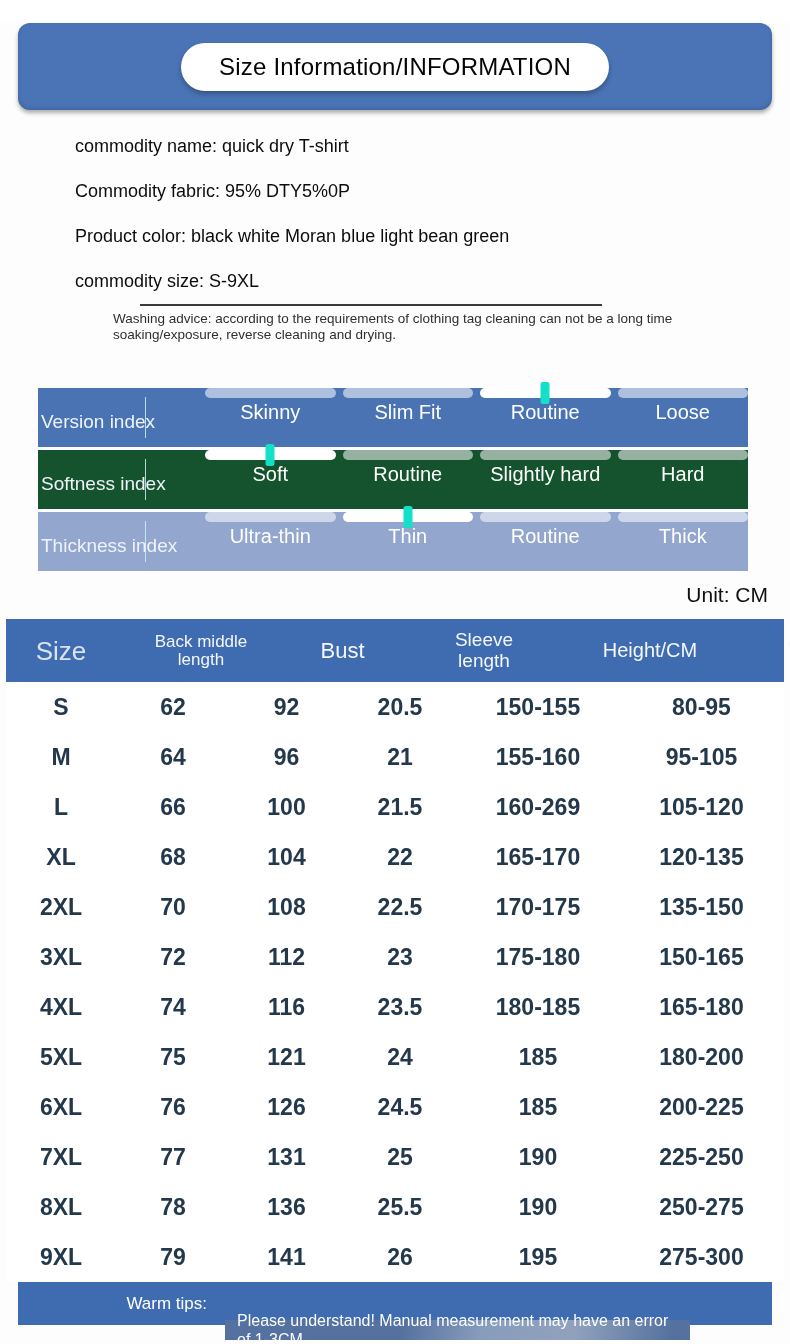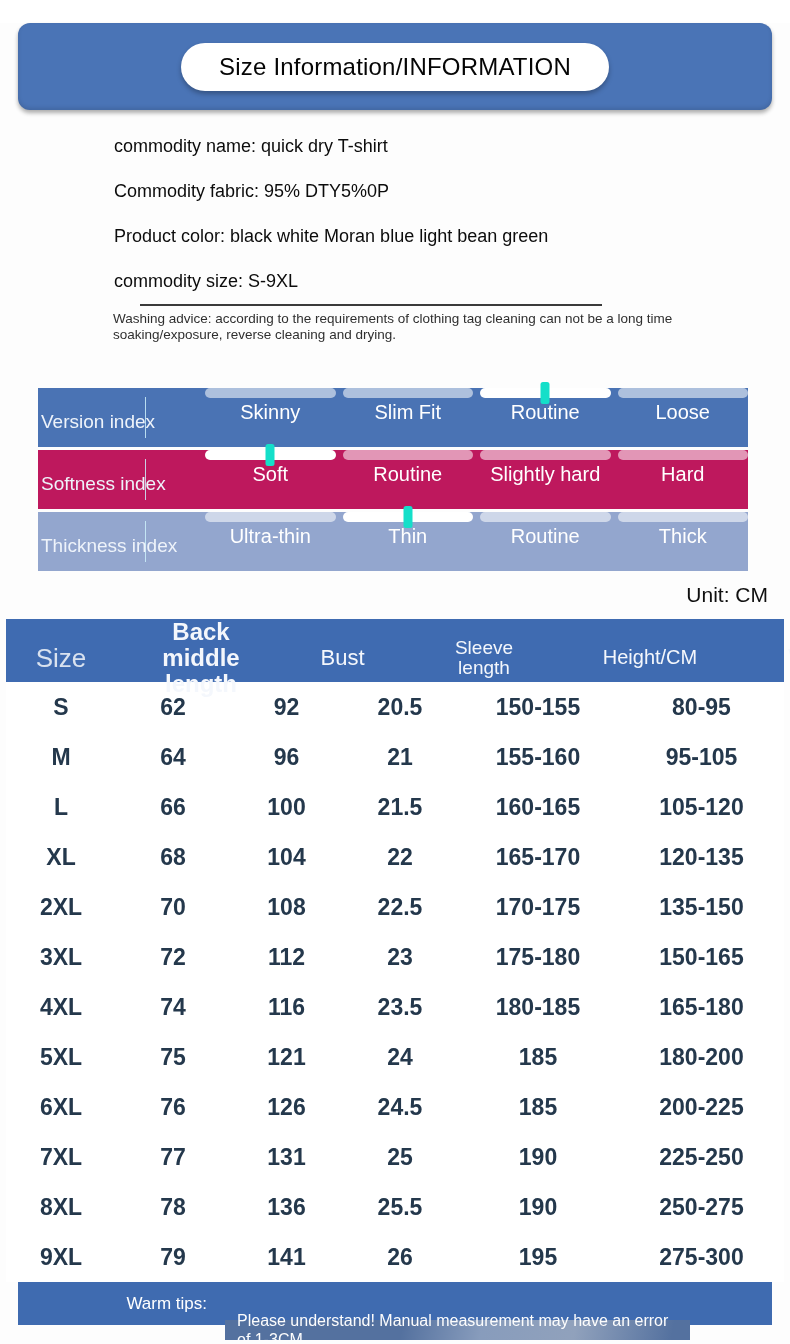--- a/index.html
+++ b/index.html
@@ -18,21 +18,21 @@
   }
   .pill {
     background:#fff; border-radius:24px; padding:10px 38px;
     font-size:24px; color:#050505; letter-spacing:.2px;
     box-shadow:0 3px 5px rgba(0,0,0,.28);
     white-space:nowrap;
   }
 
   
   .info { margin-top:14px; }
-  .info-line { height:45px; line-height:45px; font-size:18px; color:#0c0c0c; padding-left:114px; white-space:nowrap; }
+  .info-line { height:45px; line-height:45px; font-size:18px; color:#0c0c0c; padding-left:75px; white-space:nowrap; }
 
   .divider { margin-left:140px; width:462px; border-top:2px solid #3b3b3b; }
 
   .washing { margin:5px 82px 0 113px; font-size:13.5px; color:#2f2f2f; line-height:1.2; }
 
   
   .index-rows { margin-top:45px; }
   .idxrow {
     display:flex; height:59px; margin:0 42px 3px 38px; position:relative;
     color:#fff; align-items:stretch;
@@ -55,21 +55,21 @@
 
   
   .unit { text-align:right; margin:12px 22px 0 0; font-size:21px; color:#101010; height:26px; }
 
   
   .table { margin:10px 6px 0; }
   .grid6 { display:grid; grid-template-columns:110px 114px 113px 114px 162px 165px; }
   .thead { background:var(--header,#3f6bb1); height:63px; align-items:center; color:#f4f7fc;gap:28px; }
   .hc { text-align:center; line-height:1.08; font-weight:400; }
   .hc0 { font-size:26px; color:#d9e2ef; }
-  .hc1 { font-size:24px; padding:0 4px;font-weight:bold; }
+  .hc1 { font-size:17px; padding:0 4px; }
   .hc2 { font-size:22px; }
   .hc3 { font-size:19px; padding:0 18px; }
   .hc4 { font-size:20px; }
   .hc5 { font-size:24px; }
   .trow { height:50px; align-items:center; background:#fff; }
   .tcell { text-align:center; font-size:23px; font-weight:700; color:var(--navy,#24384c); }
 
   
   .warmbar { display:flex; margin:0 18px; height:43px; background:var(--warmbar,#3f6bb0); align-items:stretch; }
   .warmlabel {
@@ -123,21 +123,21 @@
               <div class="idxmarker"></div>
             </div>
             <div class="idxoptlabel">Routine</div>
           </div>
           <div class="idxopt">
             <div class="idxbar"></div>
             <div class="idxoptlabel">Loose</div>
           </div>
         </div>
       </div>
-      <div class="idxrow" style="background: #be185d;">
+      <div class="idxrow" style="background: #14532d;">
         <div class="idxlabel">Softness index</div>
         <div class="idxsep"></div>
         <div class="idxopts">
           <div class="idxopt active">
             <div class="idxbar">
               <div class="idxmarker"></div>
             </div>
             <div class="idxoptlabel">Soft</div>
           </div>
           <div class="idxopt">
@@ -206,21 +206,21 @@
           <div class="tcell tc2">96</div>
           <div class="tcell tc3">21</div>
           <div class="tcell tc4">155-160</div>
           <div class="tcell tc5">95-105</div>
         </div>
         <div class="trow grid6">
           <div class="tcell tc0">L</div>
           <div class="tcell tc1">66</div>
           <div class="tcell tc2">100</div>
           <div class="tcell tc3">21.5</div>
-          <div class="tcell tc4">160-165</div>
+          <div class="tcell tc4">160-269</div>
           <div class="tcell tc5">105-120</div>
         </div>
         <div class="trow grid6">
           <div class="tcell tc0">XL</div>
           <div class="tcell tc1">68</div>
           <div class="tcell tc2">104</div>
           <div class="tcell tc3">22</div>
           <div class="tcell tc4">165-170</div>
           <div class="tcell tc5">120-135</div>
         </div>

